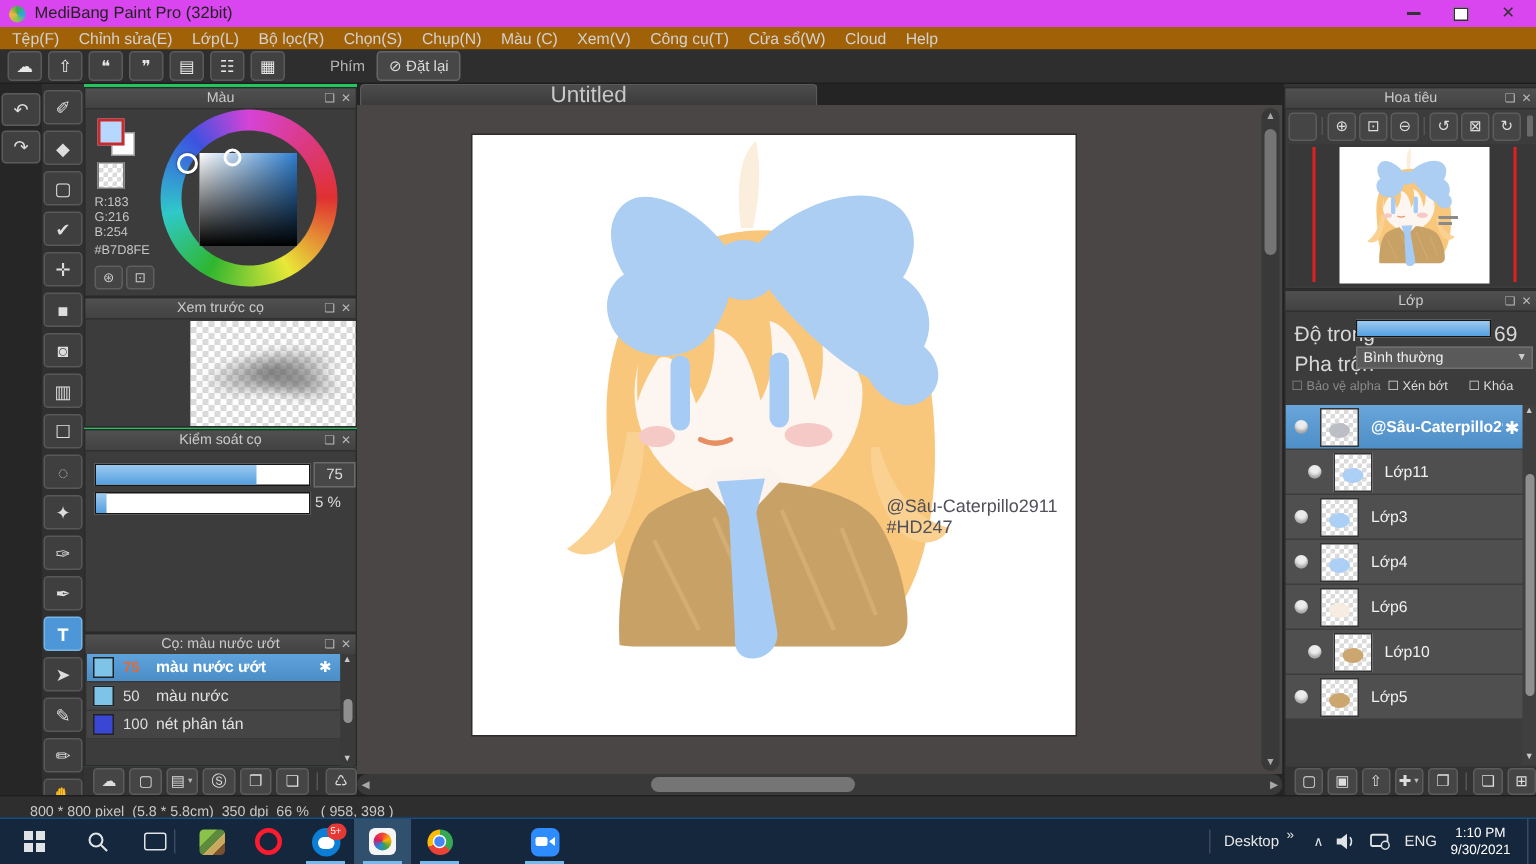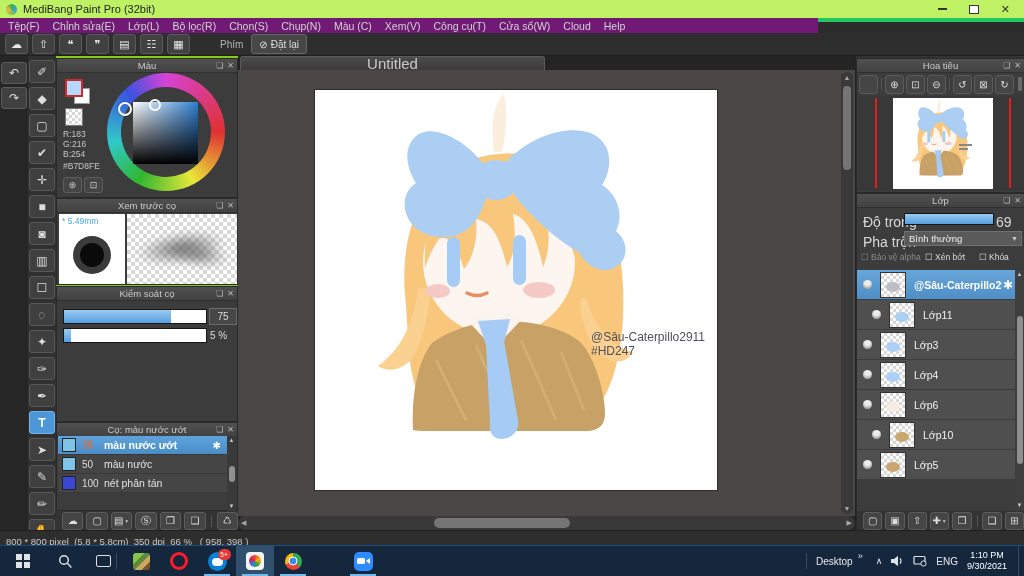--- a/index.html
+++ b/index.html
@@ -1,51 +1,51 @@
 <!DOCTYPE html>
 <html><head>
 <meta charset="utf-8">
 <style>
   html,body{margin:0;padding:0;background:#666}
   #root{position:relative;width:1024px;height:576px;overflow:hidden;background:#2b2b2b;
         font-family:"Liberation Sans",sans-serif;-webkit-font-smoothing:antialiased}
   .ab{position:absolute}
   
-  .titlebar{left:0;top:0;width:1024px;height:18px;background:#bef264;border-bottom:4px solid #22c55e;
+  .titlebar{left:0;top:0;width:1024px;height:18px;background:#d946ef;border-bottom:6px solid #22c55e;
             display:flex;align-items:center}
   .appicon{width:11px;height:11px;border-radius:50%;margin:0 6px 0 6px;
            background:conic-gradient(#3fae49,#29a8dd,#8bc34a,#f4b63f,#3fae49)}
   .apptitle{font-size:11px;color:#222}
   .winctl{position:absolute;right:0;top:0;height:18px;display:flex;align-items:center;gap:22px;padding-right:14px}
   .wmin{width:9px;height:2px;background:#333}
   .wres{width:8px;height:7px;border:1.4px solid #333;position:relative;background:#fdfdfd}
   .wres::before{content:"";position:absolute;left:2px;top:-4px;width:8px;height:7px;border:1.4px solid #333;z-index:-1}
   .wclose{font-size:11px;color:#333;line-height:11px}
   
-  .menubar{left:0;top:18px;width:818px;height:15px;background:#701a75;display:flex;align-items:center;
+  .menubar{left:0;top:18px;width:1024px;height:15px;background:#a16207;display:flex;align-items:center;
            gap:13px;padding-left:8px;box-sizing:border-box}
   .menubar span{font-size:10.5px;color:#d2d2d2;white-space:nowrap}
   
   .quickbar{left:0;top:33px;width:1024px;height:23px;background:#2e2e2e;display:flex;align-items:center;
             gap:4px;padding-left:5px;box-sizing:border-box;border-bottom:1px solid #1f1f1f}
   .qbtn{width:21px;height:18px;background:#414141;border:1px solid #5a5a5a;border-radius:3px;color:#e8e8e8;
         font-size:11px;display:flex;align-items:center;justify-content:center}
   .qlabel{margin-left:26px;font-size:10px;color:#b5b5b5}
   .qreset{margin-left:4px;height:18px;padding:0 7px;background:#474747;border:1px solid #676767;border-radius:3px;
           color:#ddd;font-size:10px;display:flex;align-items:center;gap:3px}
   
   .undocol{left:0;top:56px;width:28px;height:474px;background:#262626;border-right:1px solid #1d1d1d}
   .toolcol{left:28px;top:56px;width:28px;height:474px;background:#303030;border-right:1px solid #1d1d1d}
   .tbtn{width:24px;height:20px;margin:3px auto 0 auto;background:#404040;border:1px solid #5c5c5c;border-radius:3px;
         color:#ddd;font-size:12px;display:flex;align-items:center;justify-content:center}
   .tool{width:24px;height:21px;margin:4px auto 0 auto;background:#3f3f3f;border:1px solid #585858;border-radius:3px;
         color:#ddd;font-size:12px;display:flex;align-items:center;justify-content:center}
   .tool.sel{background:#4d97d8;border-color:#77b5e8;color:#fff;font-weight:bold}
   
-  .leftpanels{left:56px;top:56px;width:182px;height:474px;background:#84cc16}
+  .leftpanels{left:56px;top:56px;width:182px;height:474px;background:#22c55e}
   .rightpanels{left:855px;top:56px;width:169px;height:474px;background:#343434;border-left:1px solid #222}
   .panel{position:absolute;background:#3c3c3c;border:1px solid #2a2a2a;box-sizing:border-box}
   .phead{height:13px;background:linear-gradient(#505050,#424242);border-bottom:1px solid #303030;position:relative}
   .phead .ptitle{display:block;text-align:center;font-size:9.5px;line-height:13px;color:#cacaca}
   .phicons{position:absolute;right:3px;top:0;height:13px;display:flex;gap:4px;align-items:center}
   .phicons span{font-size:8px;color:#b8b8b8;line-height:13px}
   
   .fgswatch{left:8px;top:20px;width:14px;height:14px;border:2px solid #cc2a2a;z-index:3}
   .bgswatch{left:17px;top:29px;width:14px;height:14px;background:#fff;border:1px solid #999;z-index:2}
   .trswatch{left:8px;top:49px;width:16px;height:16px;border:1px solid #777}
@@ -155,21 +155,21 @@
         flex-direction:column;align-items:center;justify-content:space-between;padding:1px 0;box-sizing:border-box}
   .llsb .thumbv{width:6px;height:148px;background:#8f8f8f;border-radius:3px}
   
   .checker{background-color:#fff;background-image:
      linear-gradient(45deg,#d8d8d8 25%,transparent 25%,transparent 75%,#d8d8d8 75%),
      linear-gradient(45deg,#d8d8d8 25%,transparent 25%,transparent 75%,#d8d8d8 75%);
      background-size:8px 8px;background-position:0 0,4px 4px}
   .checker.fine{background-size:6px 6px;background-position:0 0,3px 3px}
   
   .statusbar{left:0;top:530px;width:1024px;height:15px;background:#2e2e2e;border-top:1px solid #1f1f1f}
-  .statusbar span{font-size:9.5px;line-height:14px;color:#c8c8c8;margin-left:6px;white-space:pre}
+  .statusbar span{font-size:9.5px;line-height:14px;color:#c8c8c8;margin-left:20px;white-space:pre}
   
   .taskbar{left:0;top:545px;width:1024px;height:31px;background:#15273d;border-top:1px solid #1b4e7e}
   .tslot{position:absolute;top:0;width:38px;height:30px;display:flex;align-items:center;justify-content:center}
   .tslot.active{background:#30506e}
   .tslot.running::after{content:"";position:absolute;left:6px;right:6px;bottom:0;height:2px;background:#76b9ed}
   .winlogo{position:relative;width:14px;height:14px}
   .winlogo::before,.winlogo::after{content:"";position:absolute;width:6px;height:6px;background:#dfe3e6}
   .winlogo::before{left:0;top:0;box-shadow:8px 0 #dfe3e6}
   .winlogo::after{left:0;top:8px;box-shadow:8px 0 #dfe3e6}
   .tview{width:13px;height:10px;border:1.5px solid #dfe3e6;border-radius:2px}
@@ -325,24 +325,20 @@
     </div>
 
     <div class="panel" style="left:0;top:142px;width:182px;height:87px">
       <div class="phead">
         <span class="ptitle">Xem trước cọ</span>
         <span class="phicons">
           <span>❏</span>
           <span>✕</span>
         </span>
       </div>
-      <div class="ab bpwhite">
-        <span class="bpsize"><span>*</span> <span>5.49mm</span></span>
-        <span class="bpcirc"></span>
-      </div>
       <div class="ab bpstrokearea checker">
         <span class="bpstroke"></span>
         <span class="bpstroke2"></span>
       </div>
     </div>
 
     <div class="panel" style="left:0;top:230px;width:182px;height:136px">
       <div class="phead">
         <span class="ptitle">Kiểm soát cọ</span>
         <span class="phicons">

